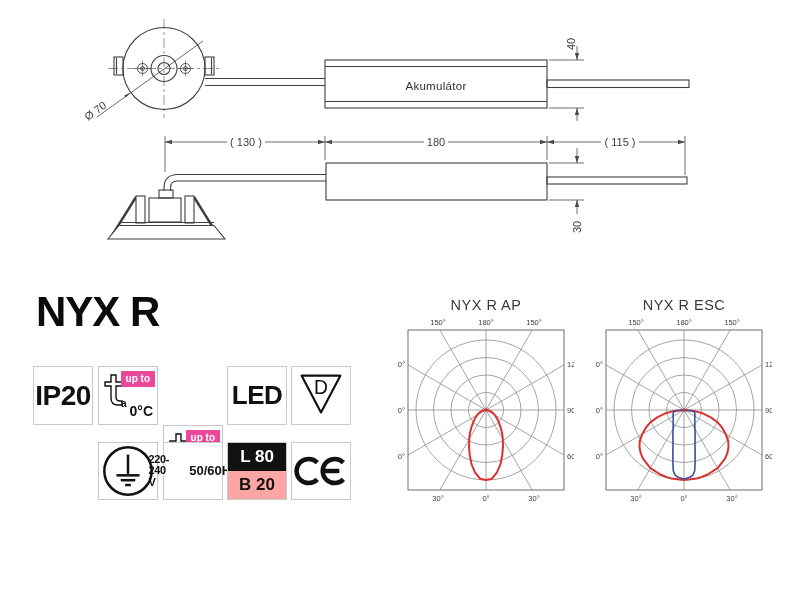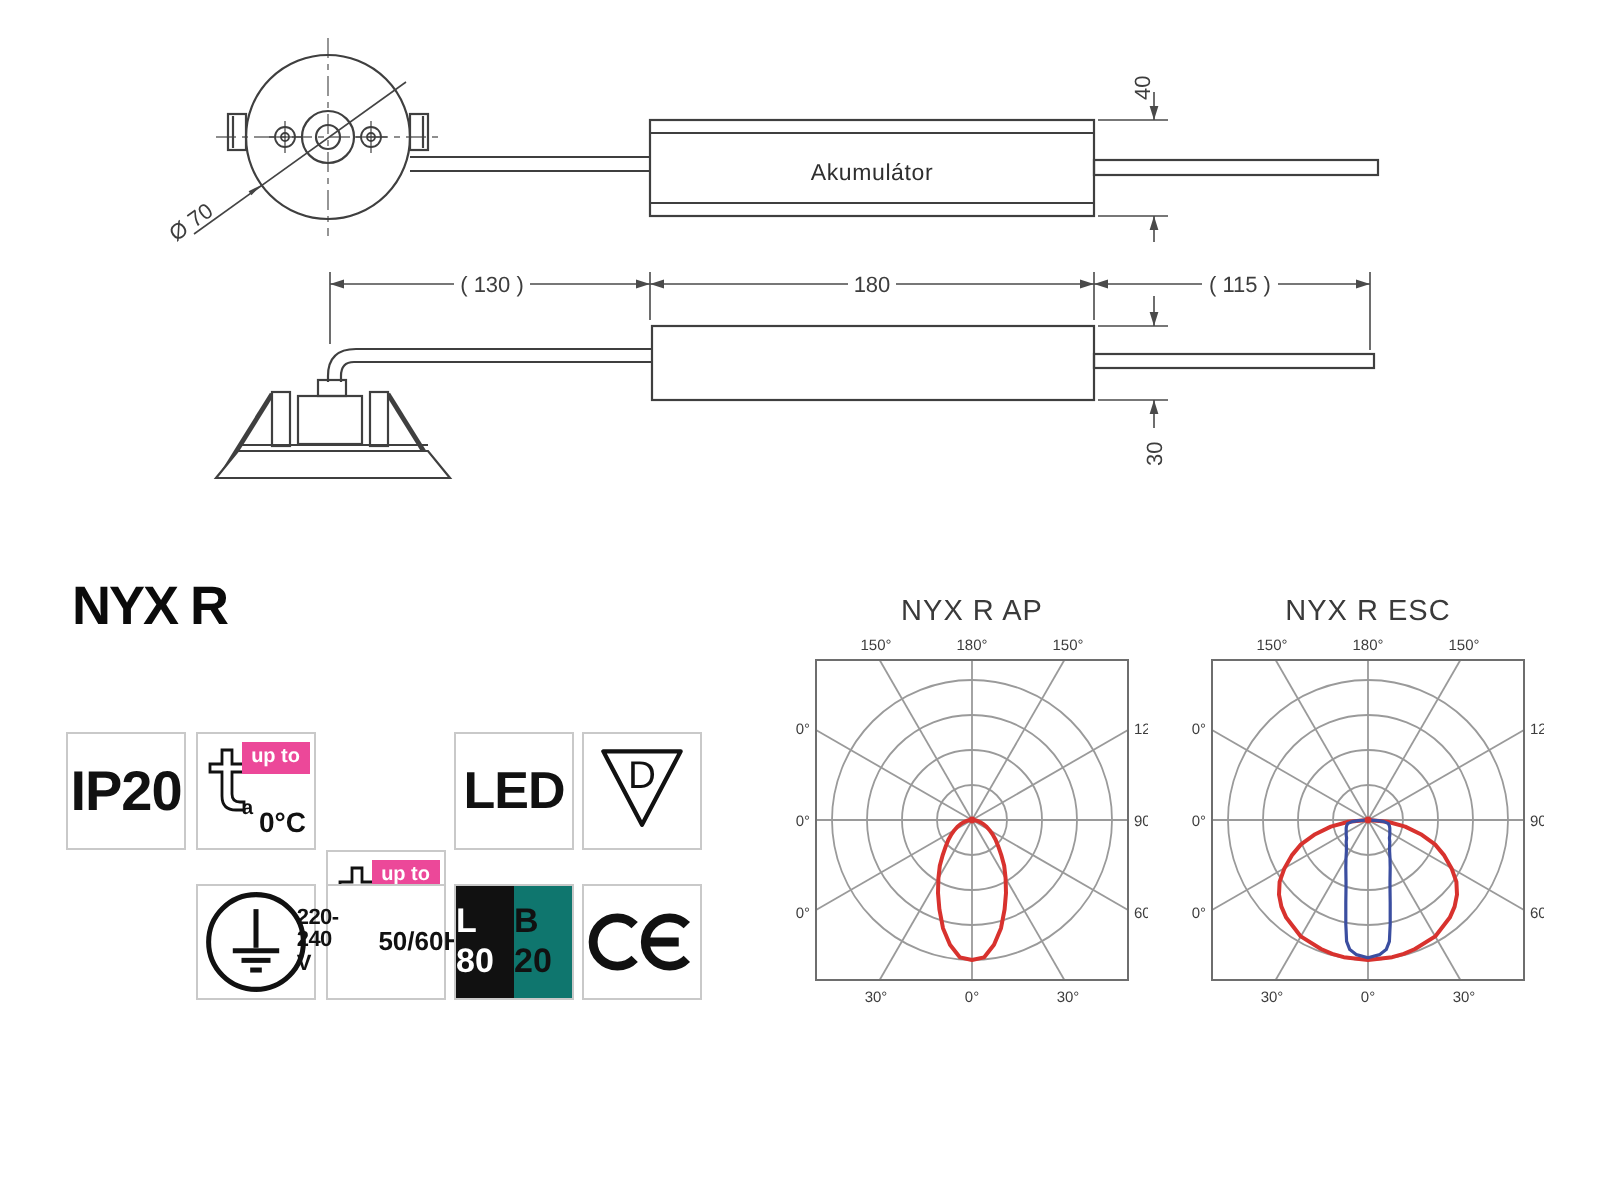--- a/index.html
+++ b/index.html
@@ -1,40 +1,40 @@
 <!DOCTYPE html>
 <html><head>
 <meta charset="utf-8">
 <style>
   html,body{margin:0;padding:0;background:#fff;}
   .page{position:relative;width:800px;height:600px;background:#fff;overflow:hidden;
         font-family:"Liberation Sans",sans-serif;}
   svg{display:block;}
   .abs{position:absolute;}
   
-  .product-title{position:absolute;left:36px;top:288px;font-size:27px;font-weight:bold;
+  .product-title{position:absolute;left:36px;top:288px;font-size:42px;font-weight:bold;
     color:#0b0b0b;letter-spacing:-1px;}
   
   .badge{position:absolute;width:60px;height:59px;background:#fff;border:1px solid #c9c9c9;
     box-sizing:border-box;display:flex;align-items:center;justify-content:center;color:#111;}
   .badge-big{font-size:28px;font-weight:bold;letter-spacing:-0.5px;}
   .ta-badge{display:block;position:relative;}
   .ta-upto{position:absolute;right:2px;top:4px;background:#ec4899;color:#fff;
     font-size:10px;font-weight:bold;padding:2px 5px;line-height:12px;}
   .ta-temp{position:absolute;right:4px;bottom:5px;font-size:14px;font-weight:bold;color:#111;}
   .ta-glyph{position:absolute;left:4px;top:7px;}
   .volt-badge{flex-direction:row;font-weight:bold;color:#111;line-height:1.05;}
   .volt-l1{font-size:11px;letter-spacing:-0.3px;}
   .volt-rule{width:50px;border-top:2px solid #111;margin:2px 0;}
   .volt-l2{font-size:13px;margin-left:20px;}
   .volt-l3{font-size:13px;text-align:right;}
-  .lb-badge{flex-direction:row;padding:0;align-items:stretch;}
+  .lb-badge{flex-direction:column;padding:0;align-items:stretch;}
   .lb-top{flex:1;background:#111;color:#fff;display:flex;align-items:center;justify-content:center;
     font-size:17px;font-weight:bold;}
-  .lb-bottom{flex:1;background:#0f766e;color:#111;display:flex;align-items:center;justify-content:center;
+  .lb-bottom{flex:1;background:#fca5a5;color:#111;display:flex;align-items:center;justify-content:center;
     font-size:17px;font-weight:bold;}
   .chart-host{position:absolute;width:176px;height:218px;}
 </style>
 </head>
 <body>
 
 <div class="page">
 
   <svg class="abs" style="left:0;top:0" width="800" height="260" viewBox="0 0 800 260">
     <g stroke="#3f3f3f" stroke-width="1.1" fill="none">

